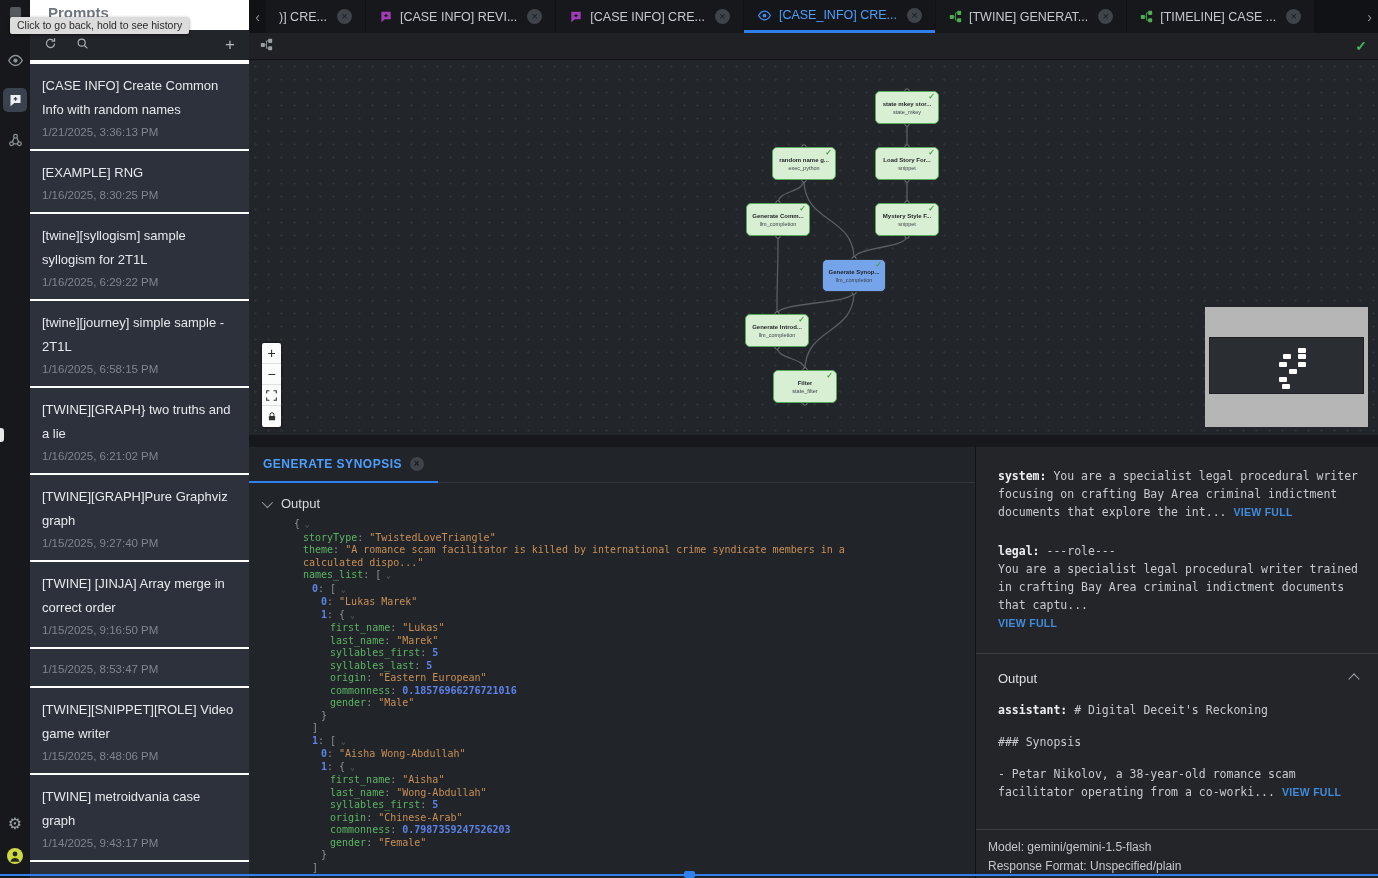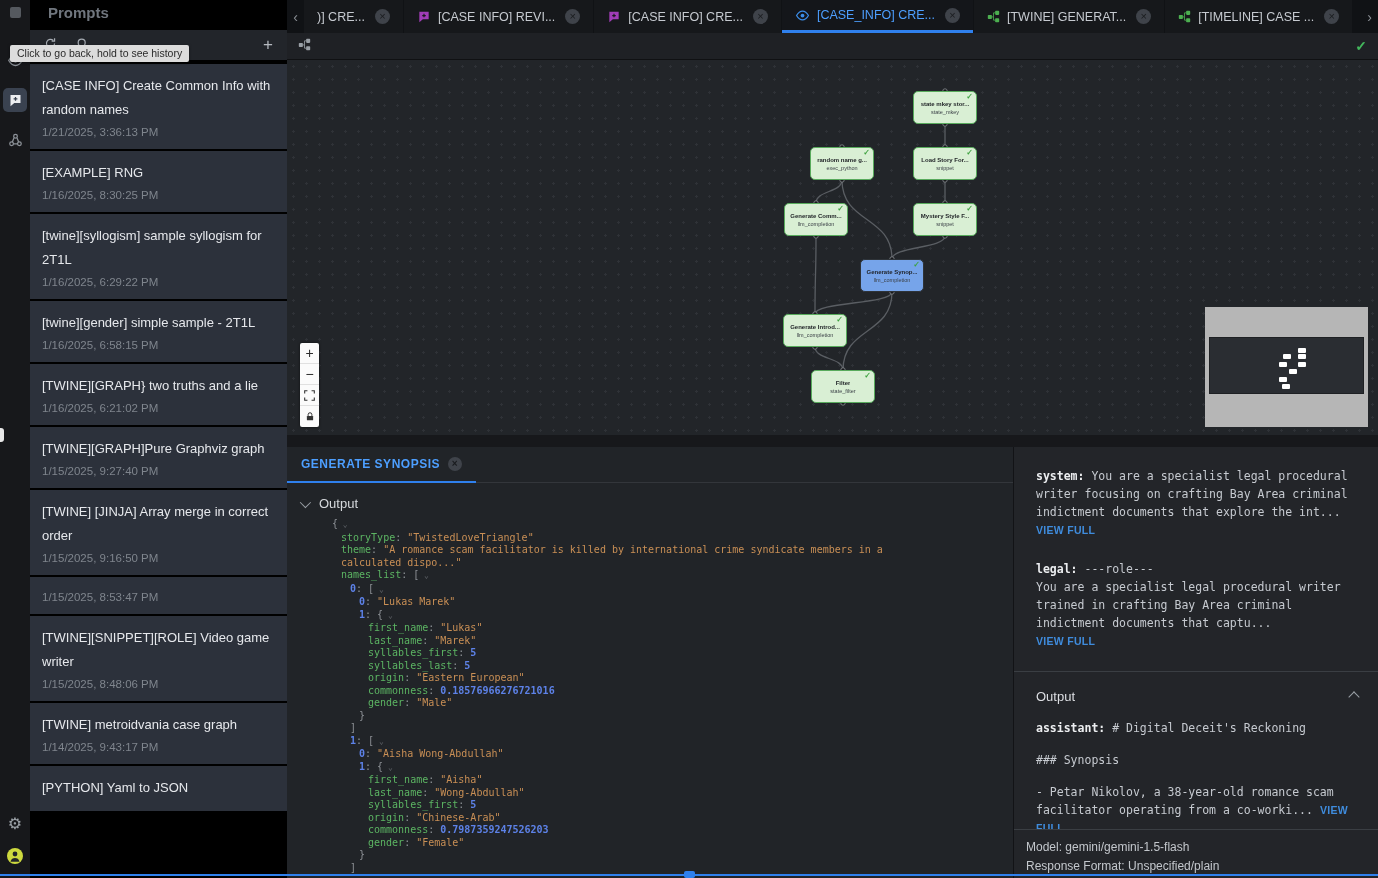--- a/index.html
+++ b/index.html
@@ -11,21 +11,21 @@
   
   .rail { width:30px; background:#17181b; display:flex; flex-direction:column; align-items:center; padding-top:7px; flex-shrink:0; }
   .rail-logo { width:11px; height:11px; background:#55595f; border-radius:2px; margin-bottom:30px; }
   .rail-icon { width:24px; height:24px; display:flex; align-items:center; justify-content:center; color:#8d9299; margin-bottom:16px; border-radius:5px; }
   .rail-icon.selected { background:#3a4250; color:#eceef1; }
   .rail-spacer { flex:1; }
   .rail-gear { font-size:16px; color:#9aa0a6; margin-bottom:16px; line-height:1; }
   .rail-avatar { margin-bottom:10px; }
 
   
-  .sidebar { width:257px; background:#000000; display:flex; flex-direction:column; flex-shrink:0; }
+  .sidebar { width:219px; background:#ffffff; display:flex; flex-direction:column; flex-shrink:0; }
   .sidebar-header { height:30px; padding:4px 0 0 18px; color:#70767e; font-weight:bold; font-size:15px; }
   .sidebar-toolbar { height:30px; display:flex; align-items:center; padding:0 14px; gap:19px; color:#a7acb3; background:#22252a; }
   .toolbar-plus { margin-left:auto; font-size:17px; color:#b6bac0; font-weight:normal; }
   .prompt-list { flex:1; overflow:hidden; display:flex; flex-direction:column; gap:2px; margin-top:4px; }
   .prompt-item { background:#2c313b; padding:10px 12px 11px; flex-shrink:0; }
   .prompt-title { color:#e6e8ec; font-size:13px; line-height:24px; }
   .prompt-ts { color:#7f858d; font-size:11.5px; margin-top:4px; }
 
   
   .main { flex:1; display:flex; flex-direction:column; position:relative; min-width:0; }
@@ -86,21 +86,21 @@
   .rp-scroll { flex:1; padding:20px 18px 0 22px; overflow:hidden; font-family:"DejaVu Sans Mono",monospace; }
   .rp-msg { font-size:11.5px; line-height:18px; color:#c6cad0; margin-bottom:21px; }
   .rp-key { font-weight:bold; color:#eceef0; }
   .view-full { color:#3f8cdd; font-family:"Liberation Sans",sans-serif; font-weight:bold; font-size:10.5px; letter-spacing:.3px; cursor:pointer; }
   .rp-divider { height:1px; background:#3a3e43; margin:0 -18px 0 -22px; }
   .rp-output-header { display:flex; justify-content:space-between; align-items:center; padding:17px 2px 15px 0; color:#dddfe3; font-family:"Liberation Sans",sans-serif; font-size:13px; }
   .rp-para { margin-bottom:14px; }
   .rp-footer { border-top:1px solid #3a3e43; padding:8px 12px 18px; font-size:12px; color:#c3c7cc; line-height:19px; flex-shrink:0; height:49px; }
 
   
-  .tooltip { position:absolute; left:10px; top:17px; background:#dcdcdc; color:#2a2a2a; font-size:10.5px; padding:2px 7px 3px; border-radius:2px; box-shadow:0 1px 3px rgba(0,0,0,.5); white-space:nowrap; z-index:20;margin-top:28px; }
+  .tooltip { position:absolute; left:10px; top:17px; background:#dcdcdc; color:#2a2a2a; font-size:10.5px; padding:2px 7px 3px; border-radius:2px; box-shadow:0 1px 3px rgba(0,0,0,.5); white-space:nowrap; z-index:20; }
   .blue-divider { position:absolute; left:0; right:0; bottom:2px; height:2px; background:#2f80ed; z-index:9; }
   .blue-handle { position:absolute; left:684px; bottom:0; width:11px; height:7px; background:#2f80ed; border-radius:2px; z-index:10; }
   .left-edge-handle { position:absolute; left:0; top:428px; width:4px; height:14px; background:#e8e8e8; border-radius:0 3px 3px 0; z-index:10; }
 </style>
 </head>
 <body>
 
 <div class="app">
 
   <div class="rail">
@@ -160,21 +160,21 @@
         </div>
         <div class="prompt-item">
           <div class="prompt-title">[EXAMPLE] RNG</div>
           <div class="prompt-ts">1/16/2025, 8:30:25 PM</div>
         </div>
         <div class="prompt-item">
           <div class="prompt-title">[twine][syllogism] sample syllogism for 2T1L</div>
           <div class="prompt-ts">1/16/2025, 6:29:22 PM</div>
         </div>
         <div class="prompt-item">
-          <div class="prompt-title">[twine][gender] simple sample - 2T1L</div>
+          <div class="prompt-title">[twine][journey] simple sample - 2T1L</div>
           <div class="prompt-ts">1/16/2025, 6:58:15 PM</div>
         </div>
         <div class="prompt-item">
           <div class="prompt-title">[TWINE][GRAPH} two truths and a lie</div>
           <div class="prompt-ts">1/16/2025, 6:21:02 PM</div>
         </div>
         <div class="prompt-item">
           <div class="prompt-title">[TWINE][GRAPH]Pure Graphviz graph</div>
           <div class="prompt-ts">1/15/2025, 9:27:40 PM</div>
         </div>

